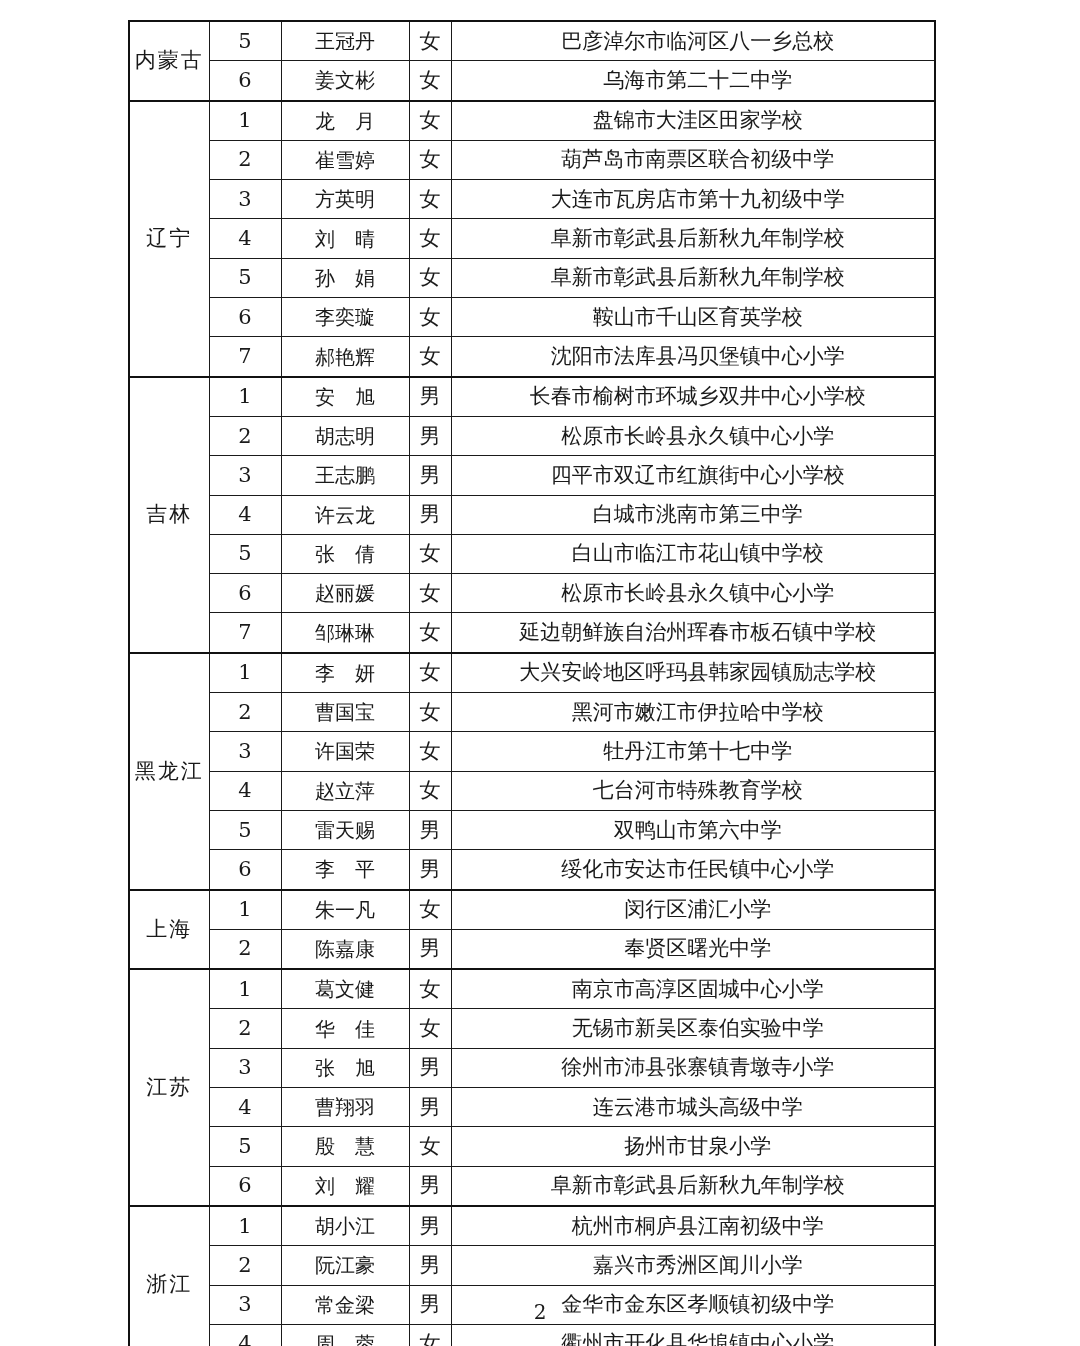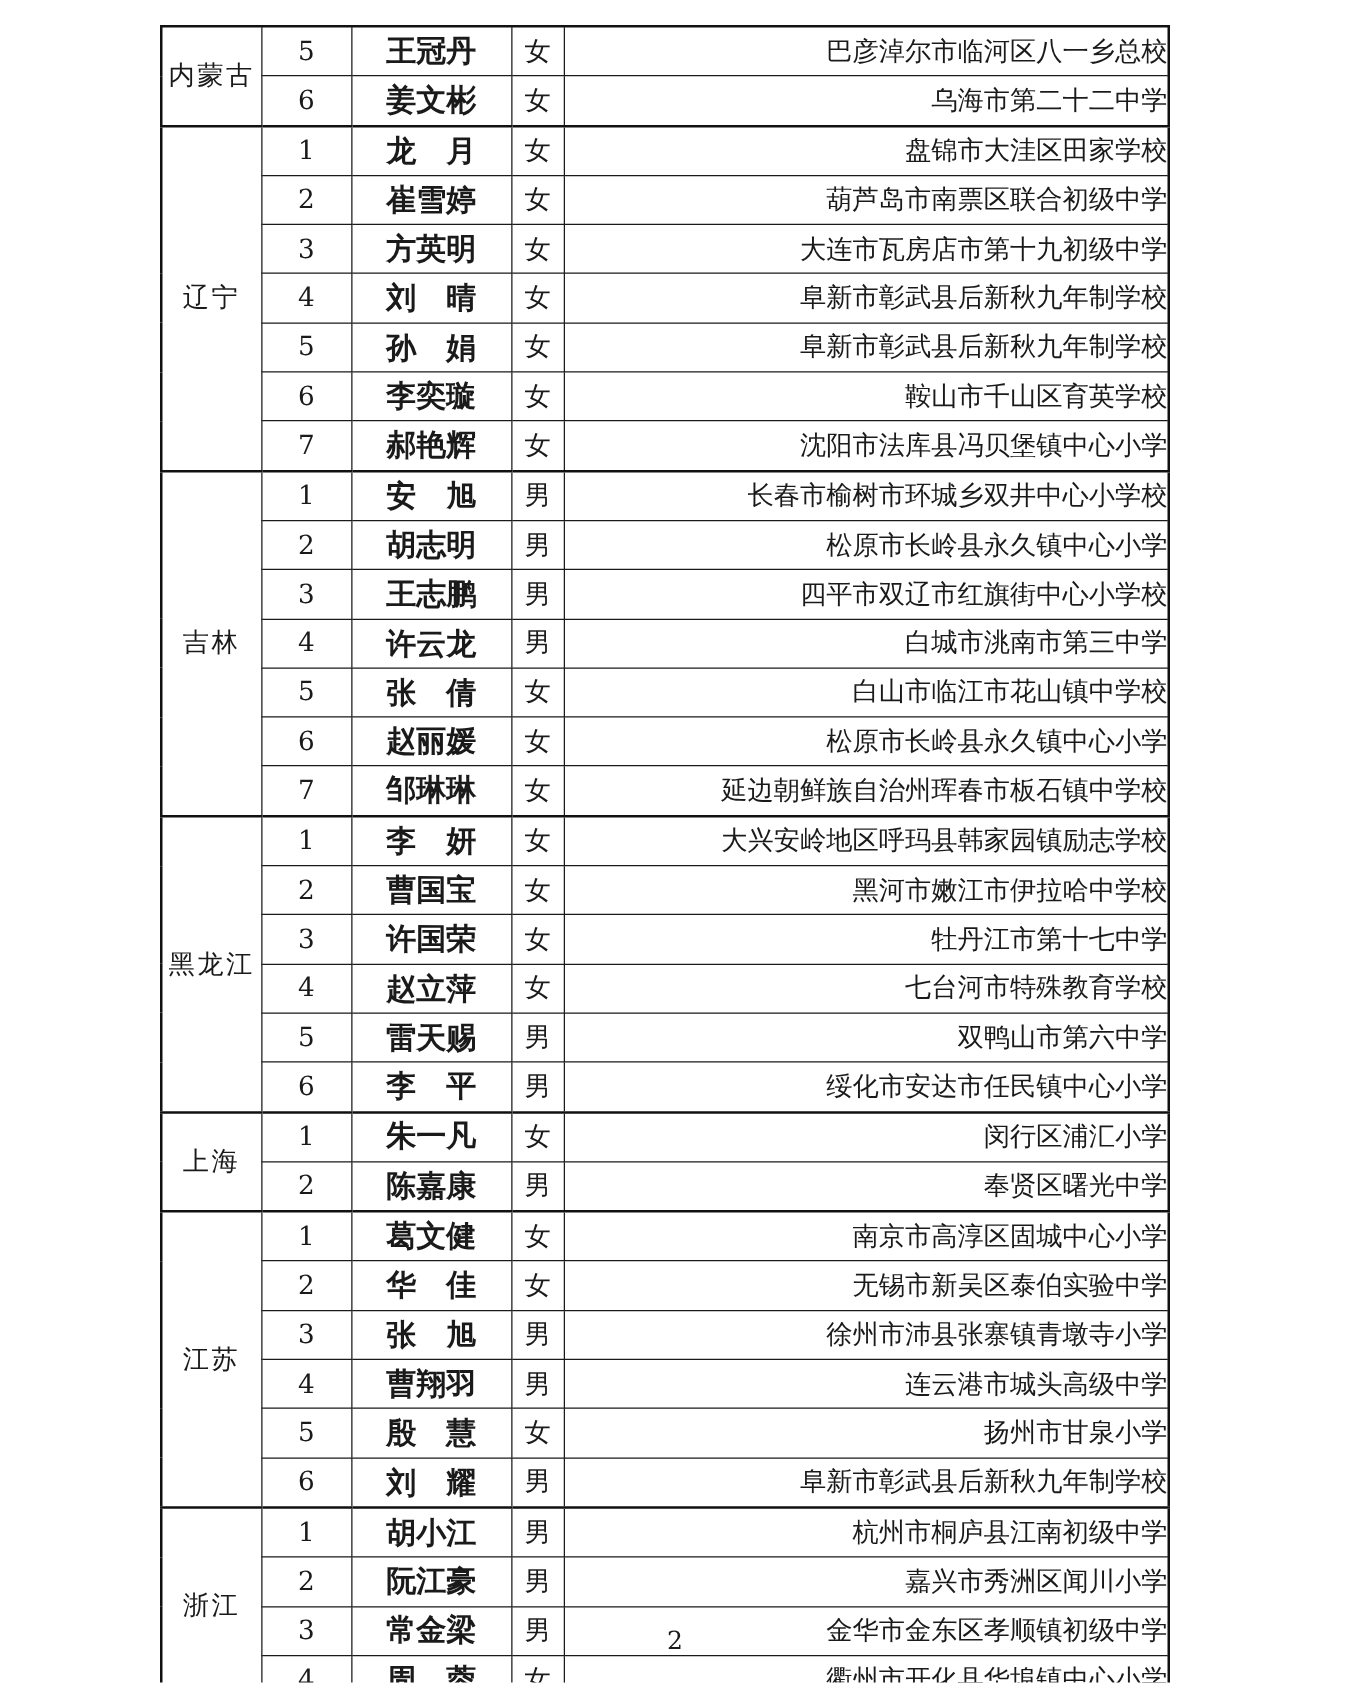--- a/index.html
+++ b/index.html
@@ -60,29 +60,28 @@
     letter-spacing: 2px;
     font-size: 21px;
   }
   td.cell-index {
     text-align: center;
     font-family: "DejaVu Serif", "Liberation Serif", serif;
     font-size: 21px;
   }
   td.cell-name {
     text-align: center;
-    font-size: 24px;
-    font-weight: bold;
+    font-size: 20px;
   }
   td.cell-gender {
     text-align: center;
     font-size: 21px;
   }
   td.cell-school {
-    text-align: right;
+    text-align: center;
     padding-left: 10px;
     font-size: 21px;
   }
 
   
   tr.group-start > td {
     border-top: 2px solid #111111;
   }
 
   .page-number {

